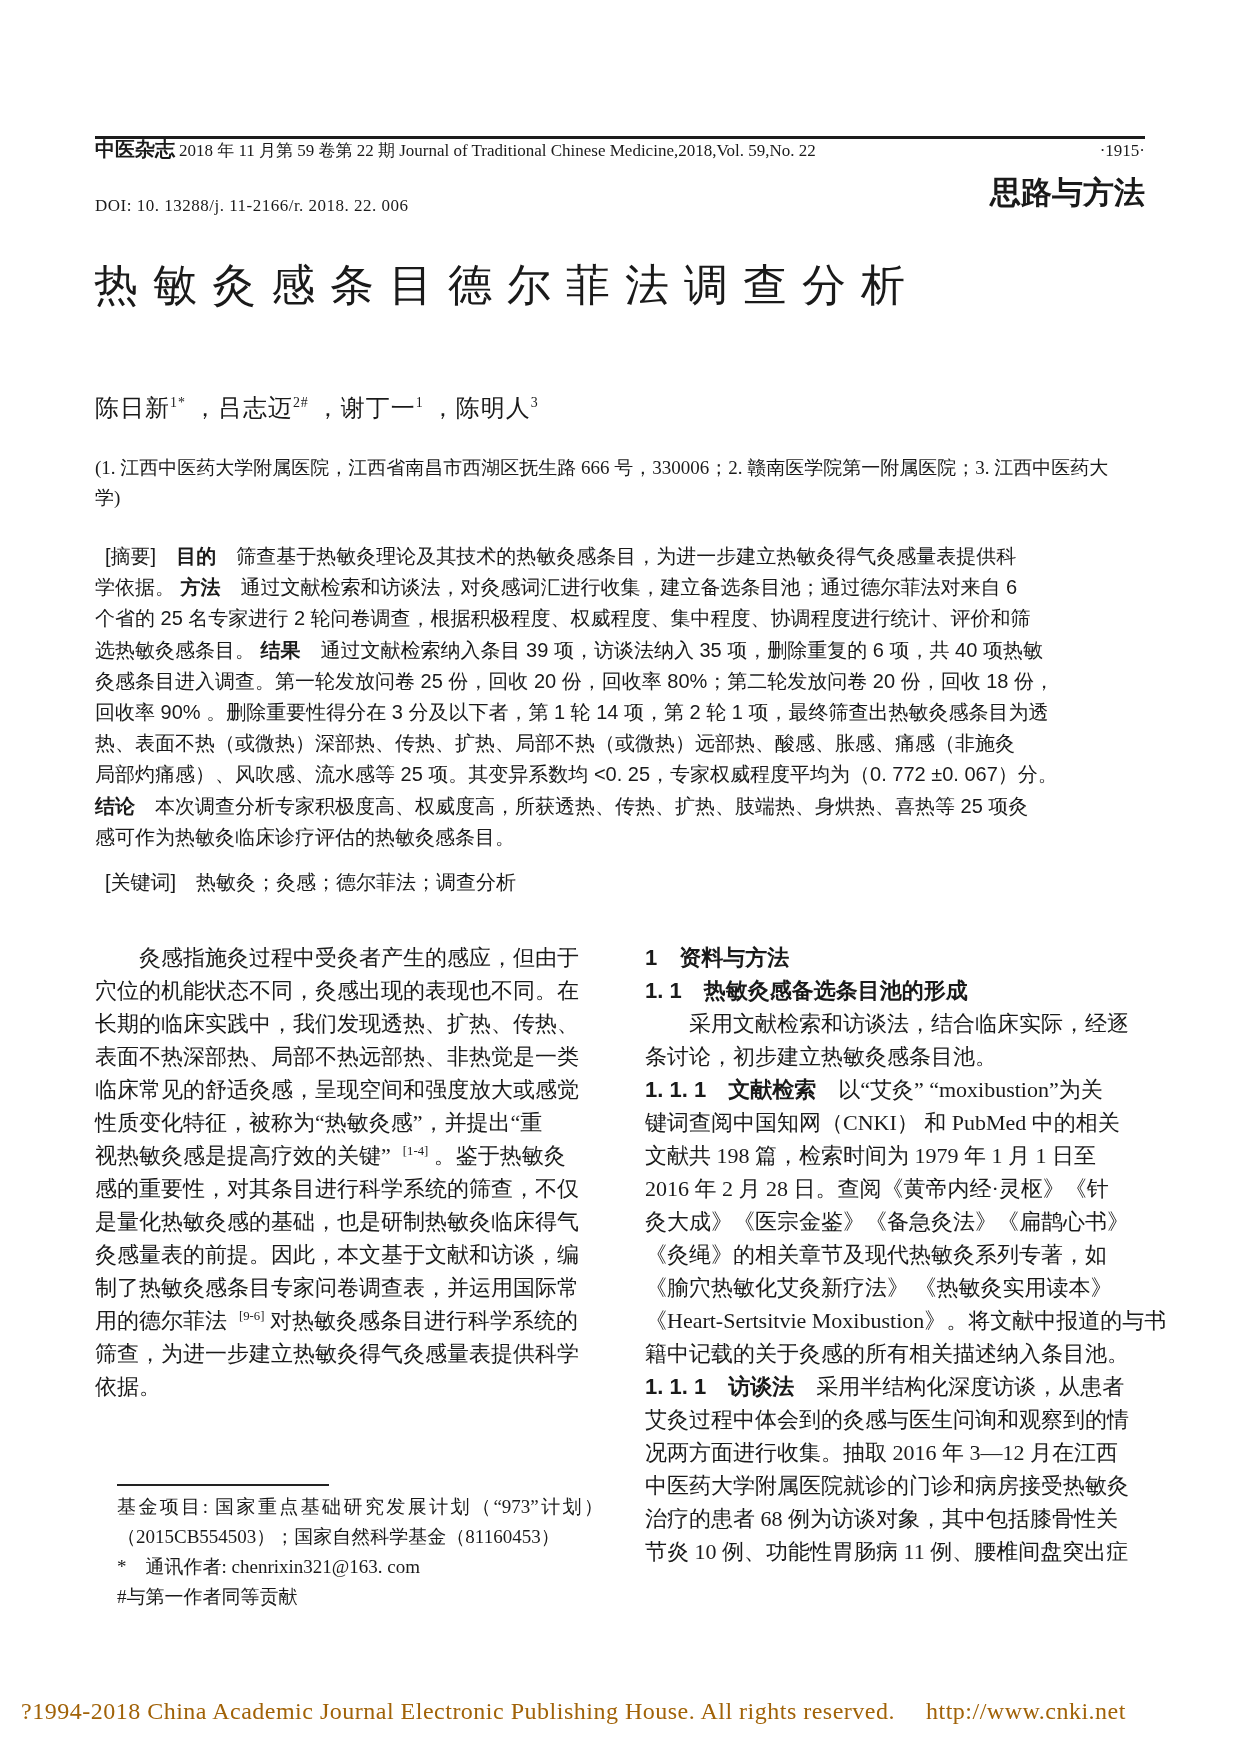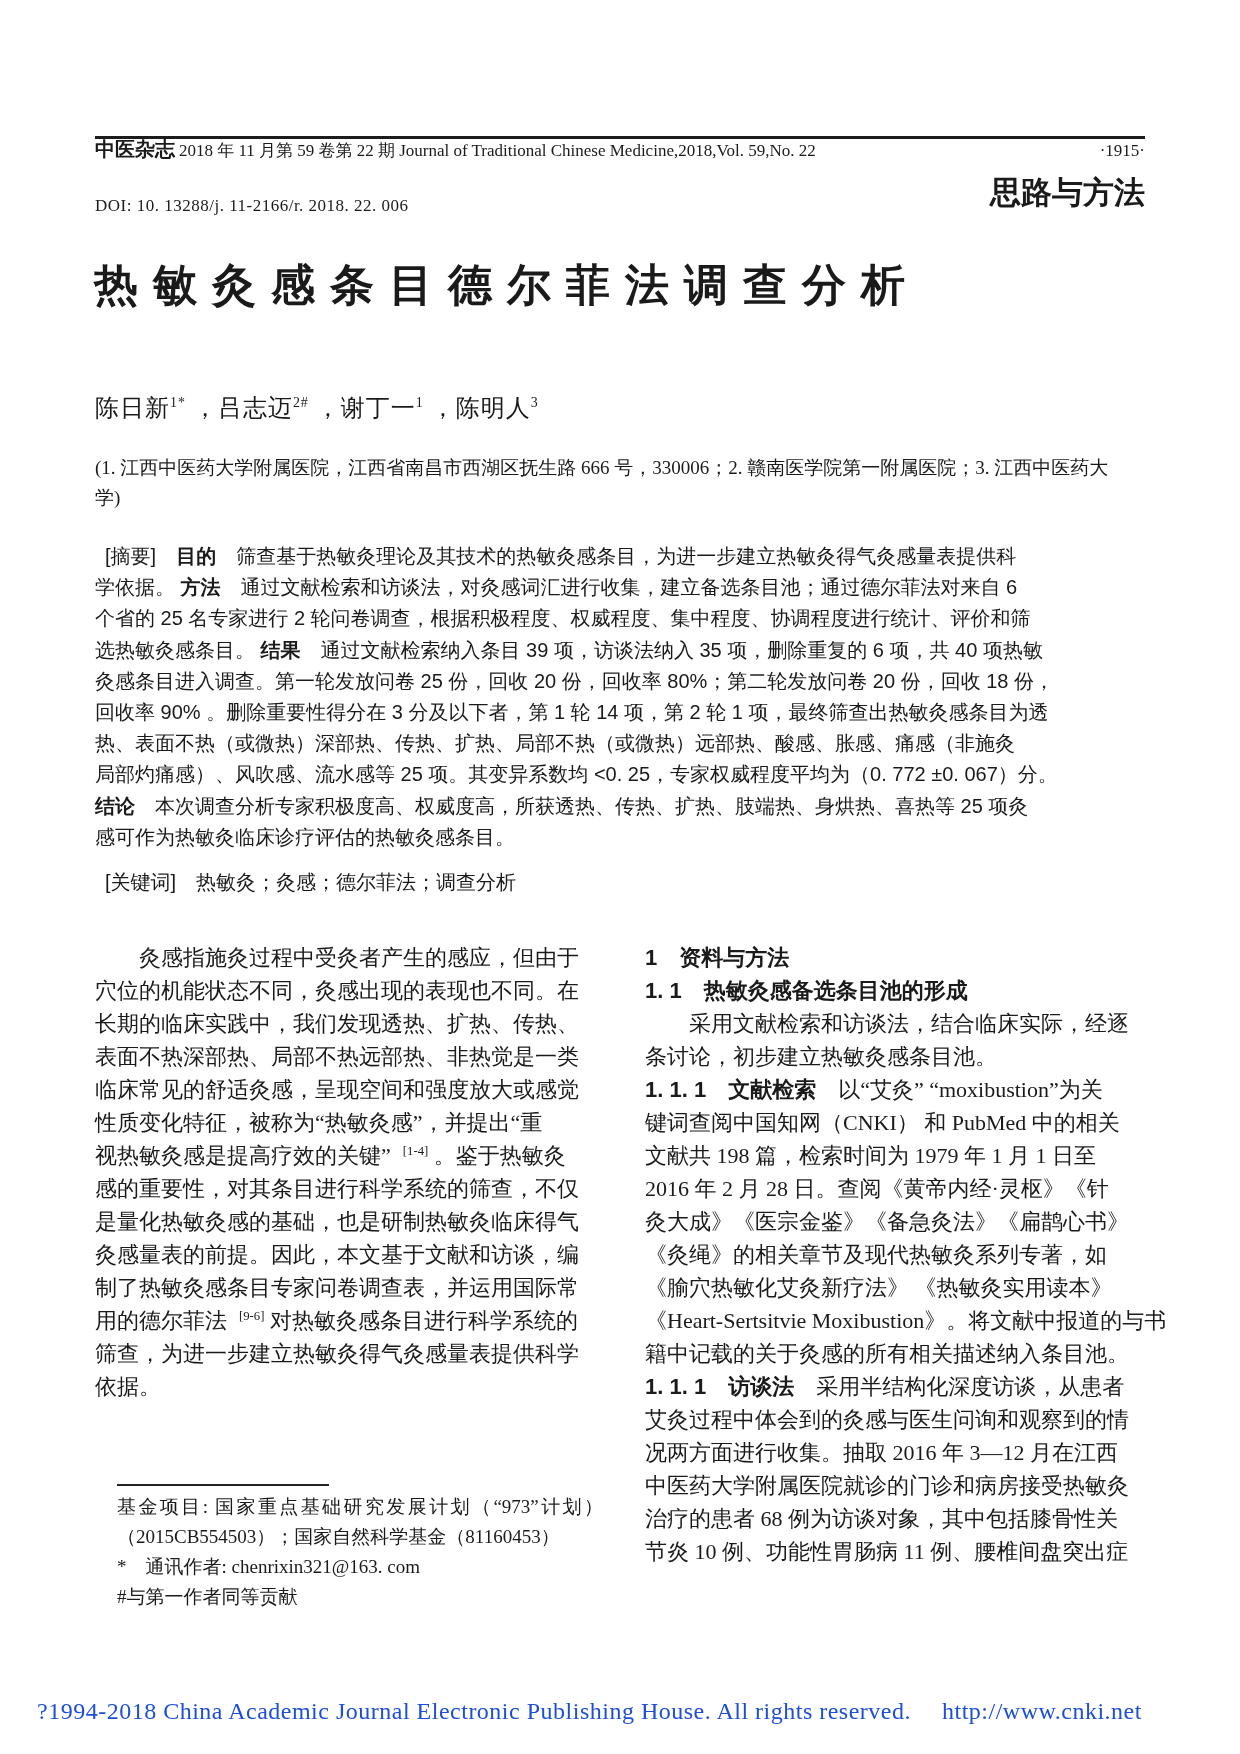--- a/index.html
+++ b/index.html
@@ -29,21 +29,21 @@
   .doi{position:absolute;top:196px;left:95px;font-size:17px;letter-spacing:.5px;}
   .column-tag{
     position:absolute;top:172px;right:95px;
     font-family:"Liberation Sans","DejaVu Sans",sans-serif;
     font-weight:bold;font-size:31px;
   }
   
   .article-title{
     position:absolute;top:256px;left:94px;
     font-family:"Liberation Sans","DejaVu Sans",sans-serif;
-    font-weight:bold;font-size:44px;letter-spacing:15px;white-space:nowrap;
+    font-weight:normal;font-size:44px;letter-spacing:15px;white-space:nowrap;
   }
   .authors-line{position:absolute;top:392px;left:95px;font-size:24px;letter-spacing:1px;}
   .authors-line sup{font-size:58%;line-height:0;}
   .affiliation{position:absolute;top:453px;left:95px;width:1052px;font-size:19px;line-height:30px;}
   
   .abstract{
     position:absolute;top:541px;left:95px;width:1052px;
     font-family:"Liberation Sans","DejaVu Sans",sans-serif;
     font-size:20px;line-height:31.2px;
   }
@@ -66,22 +66,22 @@
   }
   .footnote{
     position:absolute;top:1492px;left:117px;width:486px;
     font-size:19px;line-height:30px;
   }
   .footnote .line:first-child{
     text-align:justify;text-align-last:justify;text-justify:inter-character;
   }
   
   .footer-copyright{
-    position:absolute;top:1695px;left:37px;
-    font-size:24px;color:#1d4ed8;letter-spacing:.5px;white-space:nowrap;font-family:Liberation Serif, serif;
+    position:absolute;top:1695px;left:21px;
+    font-size:24px;color:#a16207;letter-spacing:.5px;white-space:nowrap;font-family:Liberation Serif, serif;
   }
 </style>
 </head>
 <body>
 
 <div class="page">
 
   <div class="header-row">
     <span>
       <span class="journal-cn">中医杂志</span>

